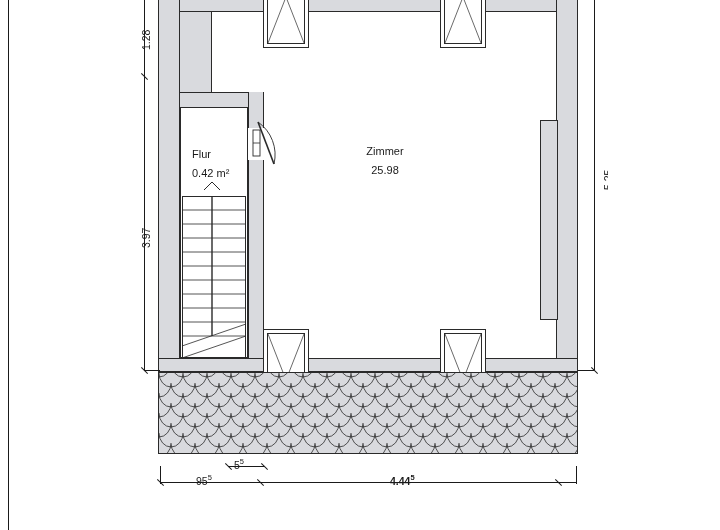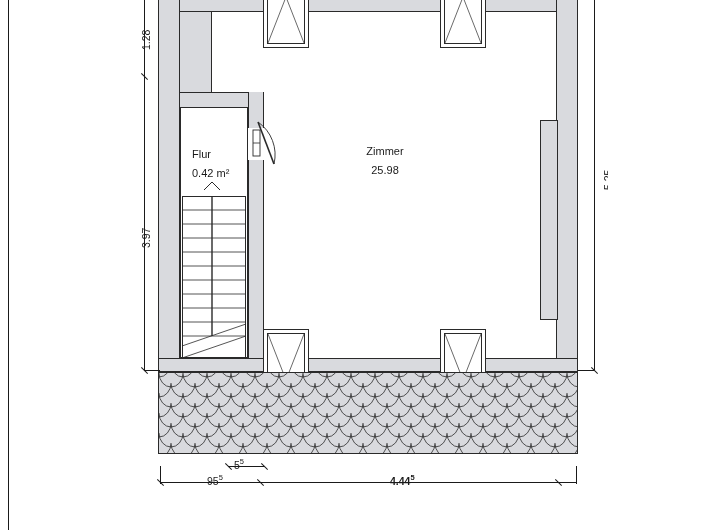--- a/index.html
+++ b/index.html
@@ -262,16 +262,16 @@
   <div class="tick h1" style="left:260px; top:466px;"></div>
   <div class="dim-text" style="left:234px; top:457px;"><span>5</span><span class="sup">5</span></div>
 
   <div class="dim-line dim-h" style="left:160px; top:482px; width:416px;"></div>
   <div class="tick h1" style="left:156px; top:482px;"></div>
   <div class="tick h1" style="left:256px; top:482px;"></div>
   <div class="tick h1" style="left:554px; top:482px;"></div>
   <div class="dim-line dim-v" style="left:160px; top:466px; height:18px;"></div>
   <div class="dim-line dim-v" style="left:576px; top:466px; height:18px;"></div>
 
-  <div class="dim-text center" style="left:196px; top:473px;margin-left:11px;"><span>95</span><span class="sup">5</span></div>
+  <div class="dim-text center" style="left:196px; top:473px;"><span>95</span><span class="sup">5</span></div>
   <div class="dim-text center" style="left:390px; top:473px;font-weight:bold;"><span>4.44</span><span class="sup">5</span></div>
 
 </div>
 
 </body></html>

